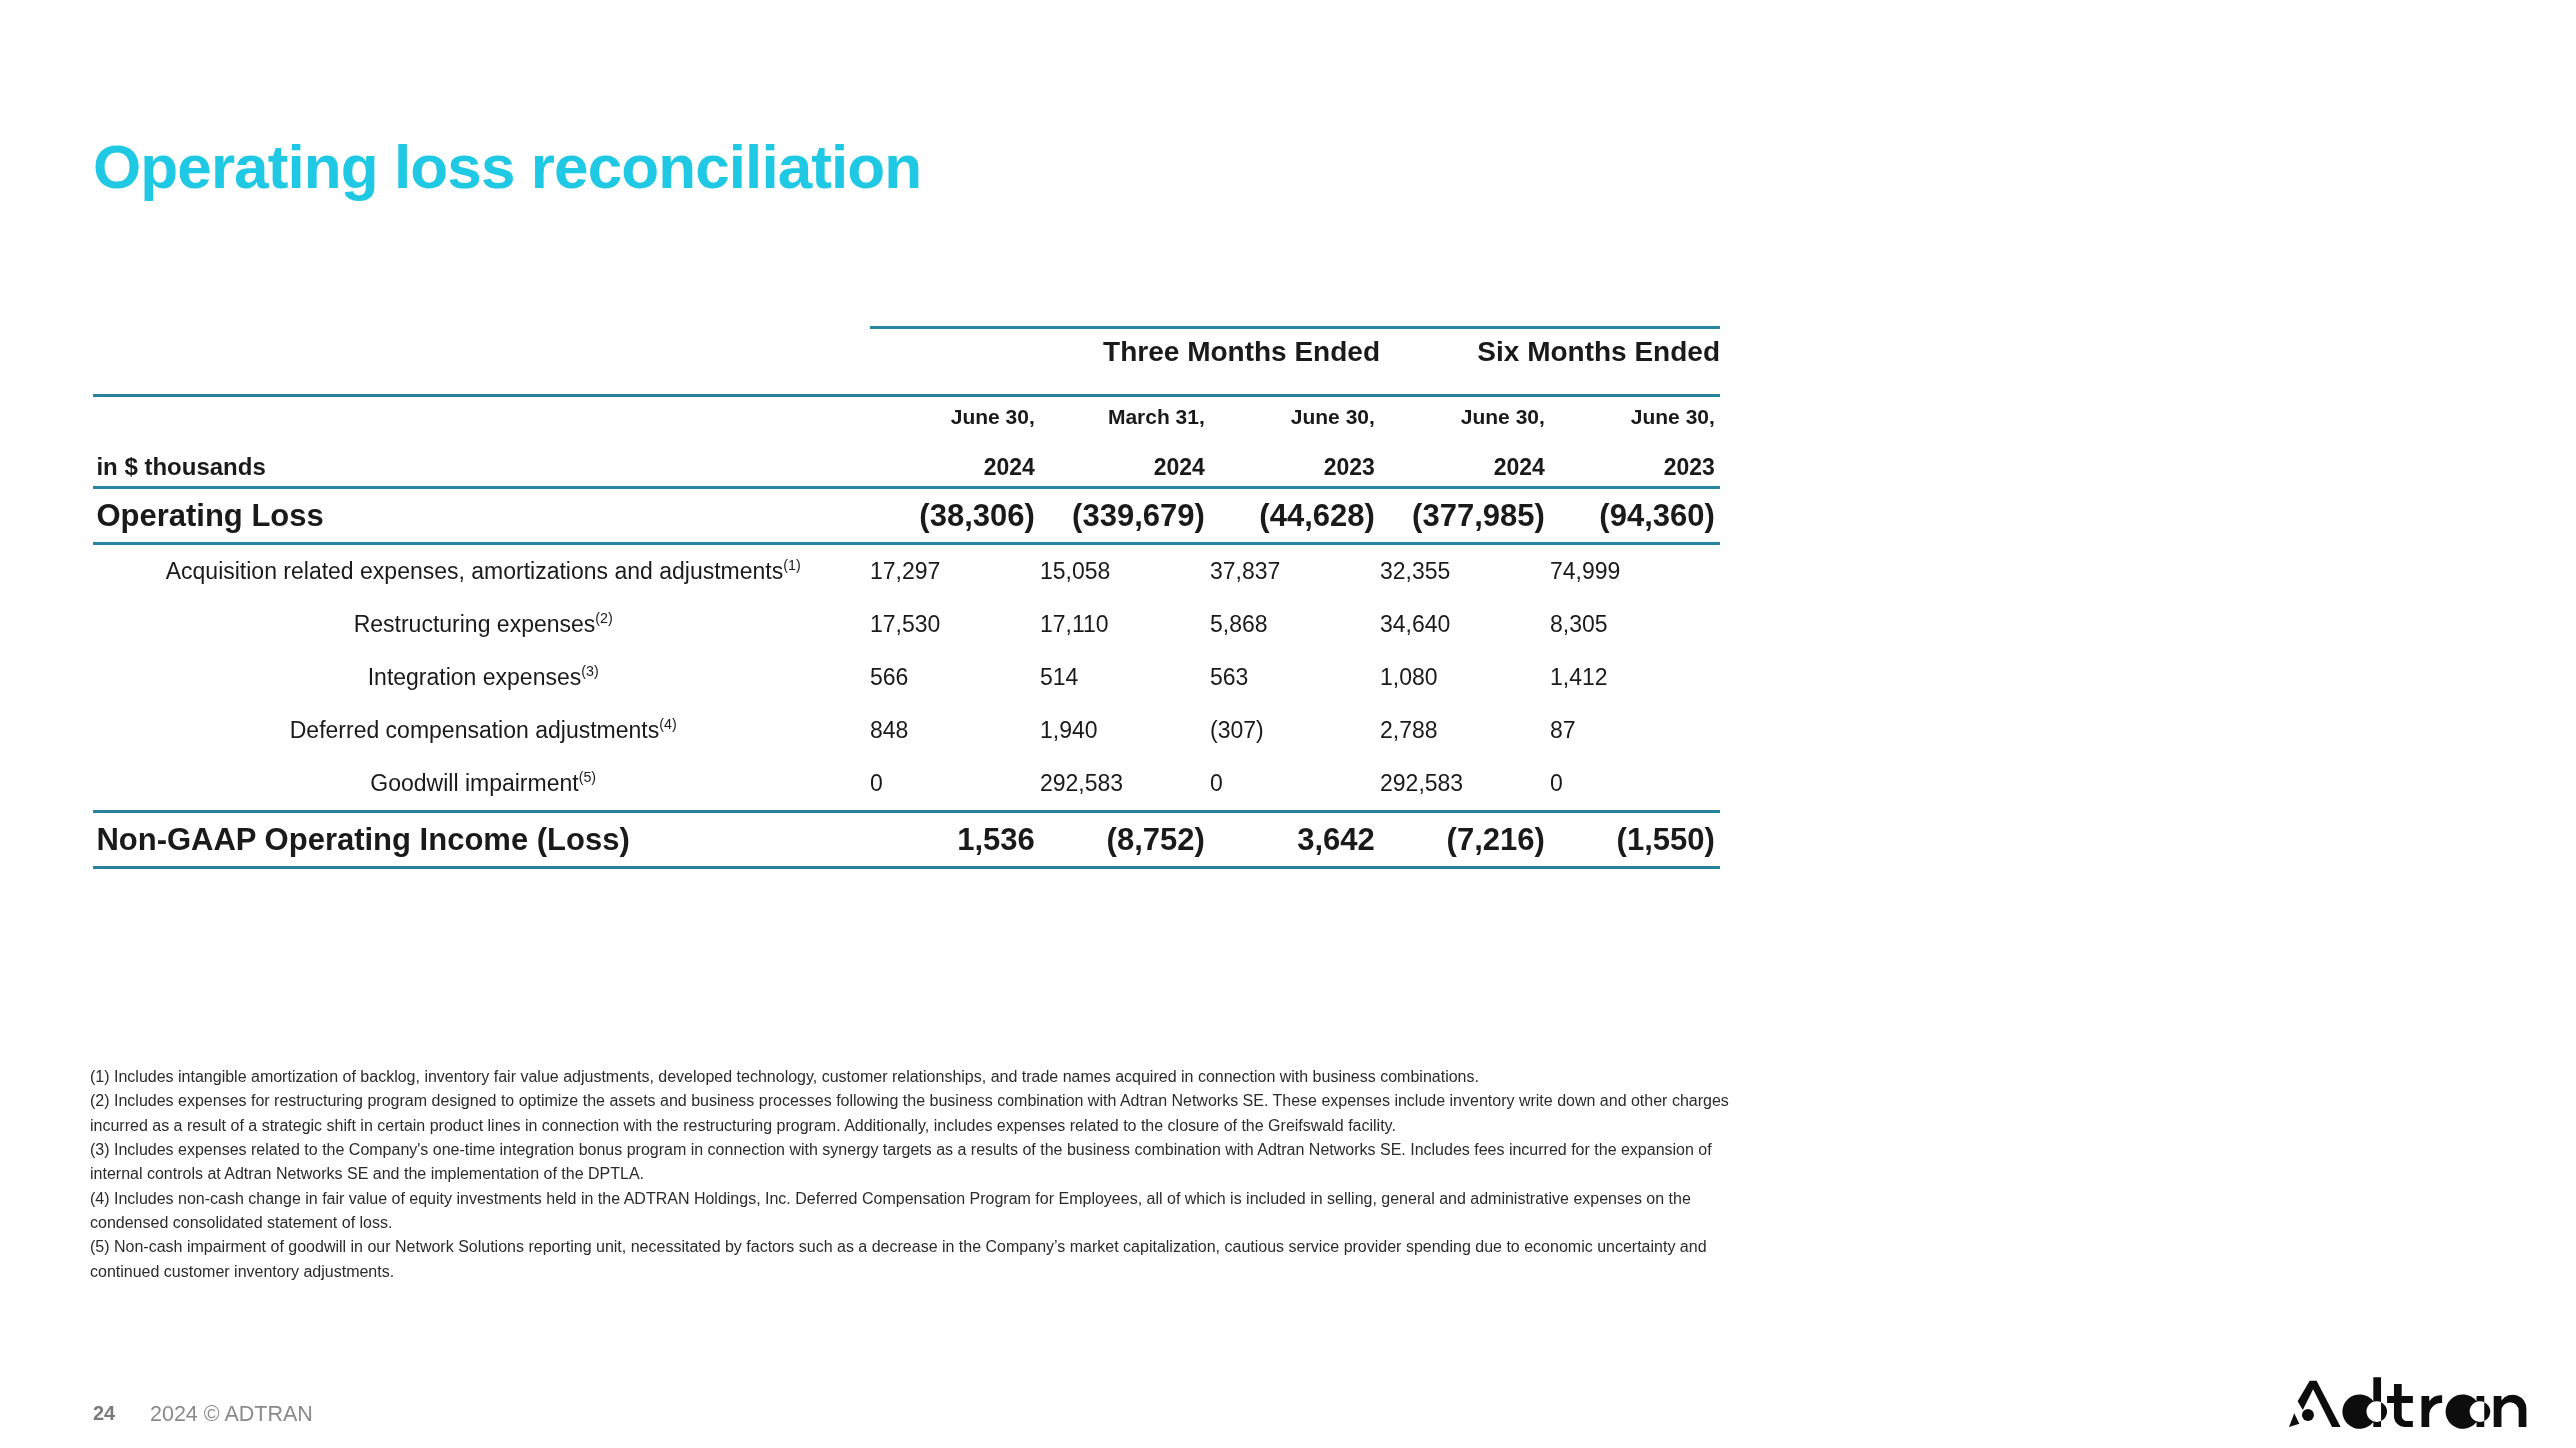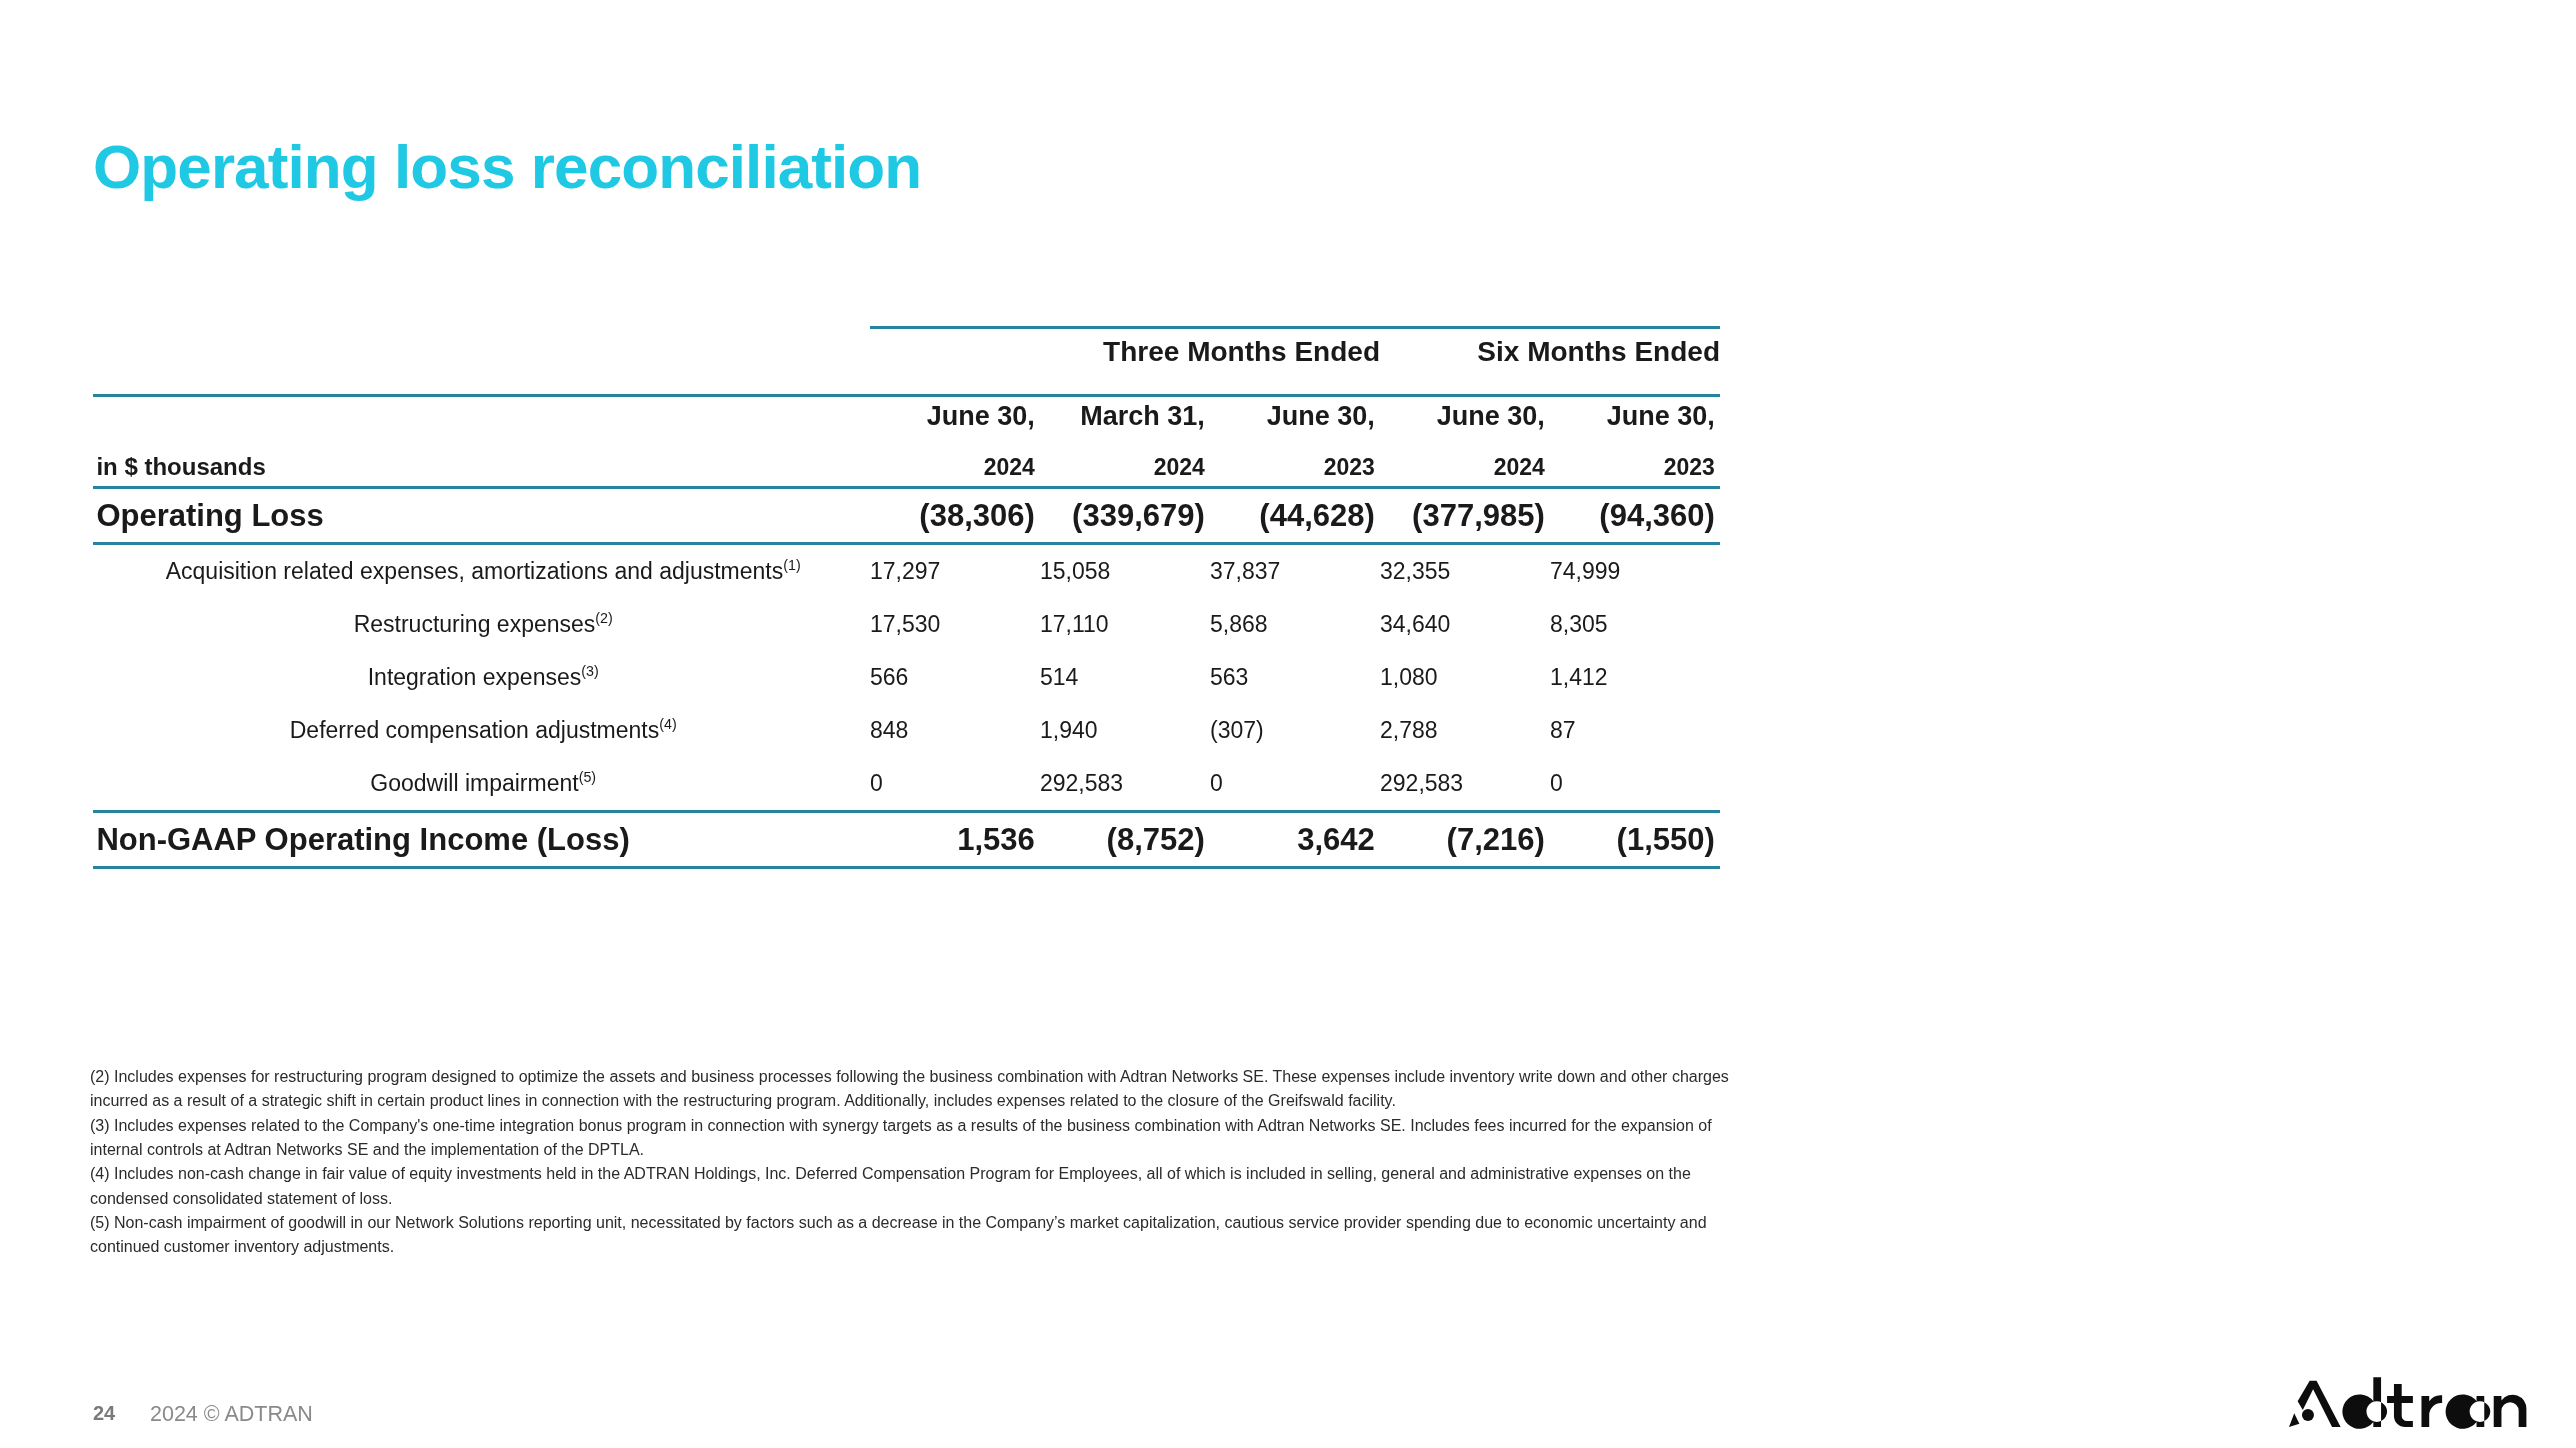--- a/index.html
+++ b/index.html
@@ -58,21 +58,21 @@
     height: 45px;
     font-size: 28px;
     font-weight: bold;
     text-align: right;
     padding-bottom: 20px;
   }
   tr.group-head th.spacer { border-top: none !important; }
 
   
   tr.date-head th {
-    font-size: 27px;
+    font-size: 21px;
     font-weight: bold;
     text-align: right;
     padding-right: 5.2px;
     height: 39px;
   }
   tr.year-head th {
     font-size: 23px;
     font-weight: bold;
     text-align: right;
     padding-right: 5.2px;
@@ -252,20 +252,21 @@
         <td class="num">3,642</td>
         <td class="num">(7,216)</td>
         <td class="num">(1,550)</td>
       </tr>
 
     </tbody>
   </table>
 </div>
 
 <div id="footnotes">
+  <p>(1)  Includes intangible amortization of backlog, inventory fair value adjustments, developed technology, customer relationships, and trade names acquired in connection with business combinations.</p>
   <p>(2) Includes expenses for restructuring program designed to optimize the assets and business processes following the business combination with Adtran Networks SE. These expenses include inventory write down and other charges incurred as a result of a strategic shift in certain product lines in connection with the restructuring program. Additionally, includes expenses related to the closure of the Greifswald facility.</p>
   <p>(3)  Includes expenses related to the Company's one-time integration bonus program in connection with synergy targets as a results of the business combination with Adtran Networks SE. Includes fees incurred for the expansion of internal controls at Adtran Networks SE and the implementation of the DPTLA.</p>
   <p>(4) Includes non-cash change in fair value of equity investments held in the ADTRAN Holdings, Inc. Deferred Compensation Program for Employees, all of which is included in selling, general and administrative expenses on the condensed consolidated statement of loss.</p>
   <p>(5) Non-cash impairment of goodwill in our Network Solutions reporting unit, necessitated by factors such as a decrease in the Company’s market capitalization, cautious service provider spending due to economic uncertainty and continued customer inventory adjustments.</p>
 </div>
 
 <div id="page-number">24</div>
 <div id="copyright">2024 © ADTRAN</div>
 
 <div id="brand-logo">

